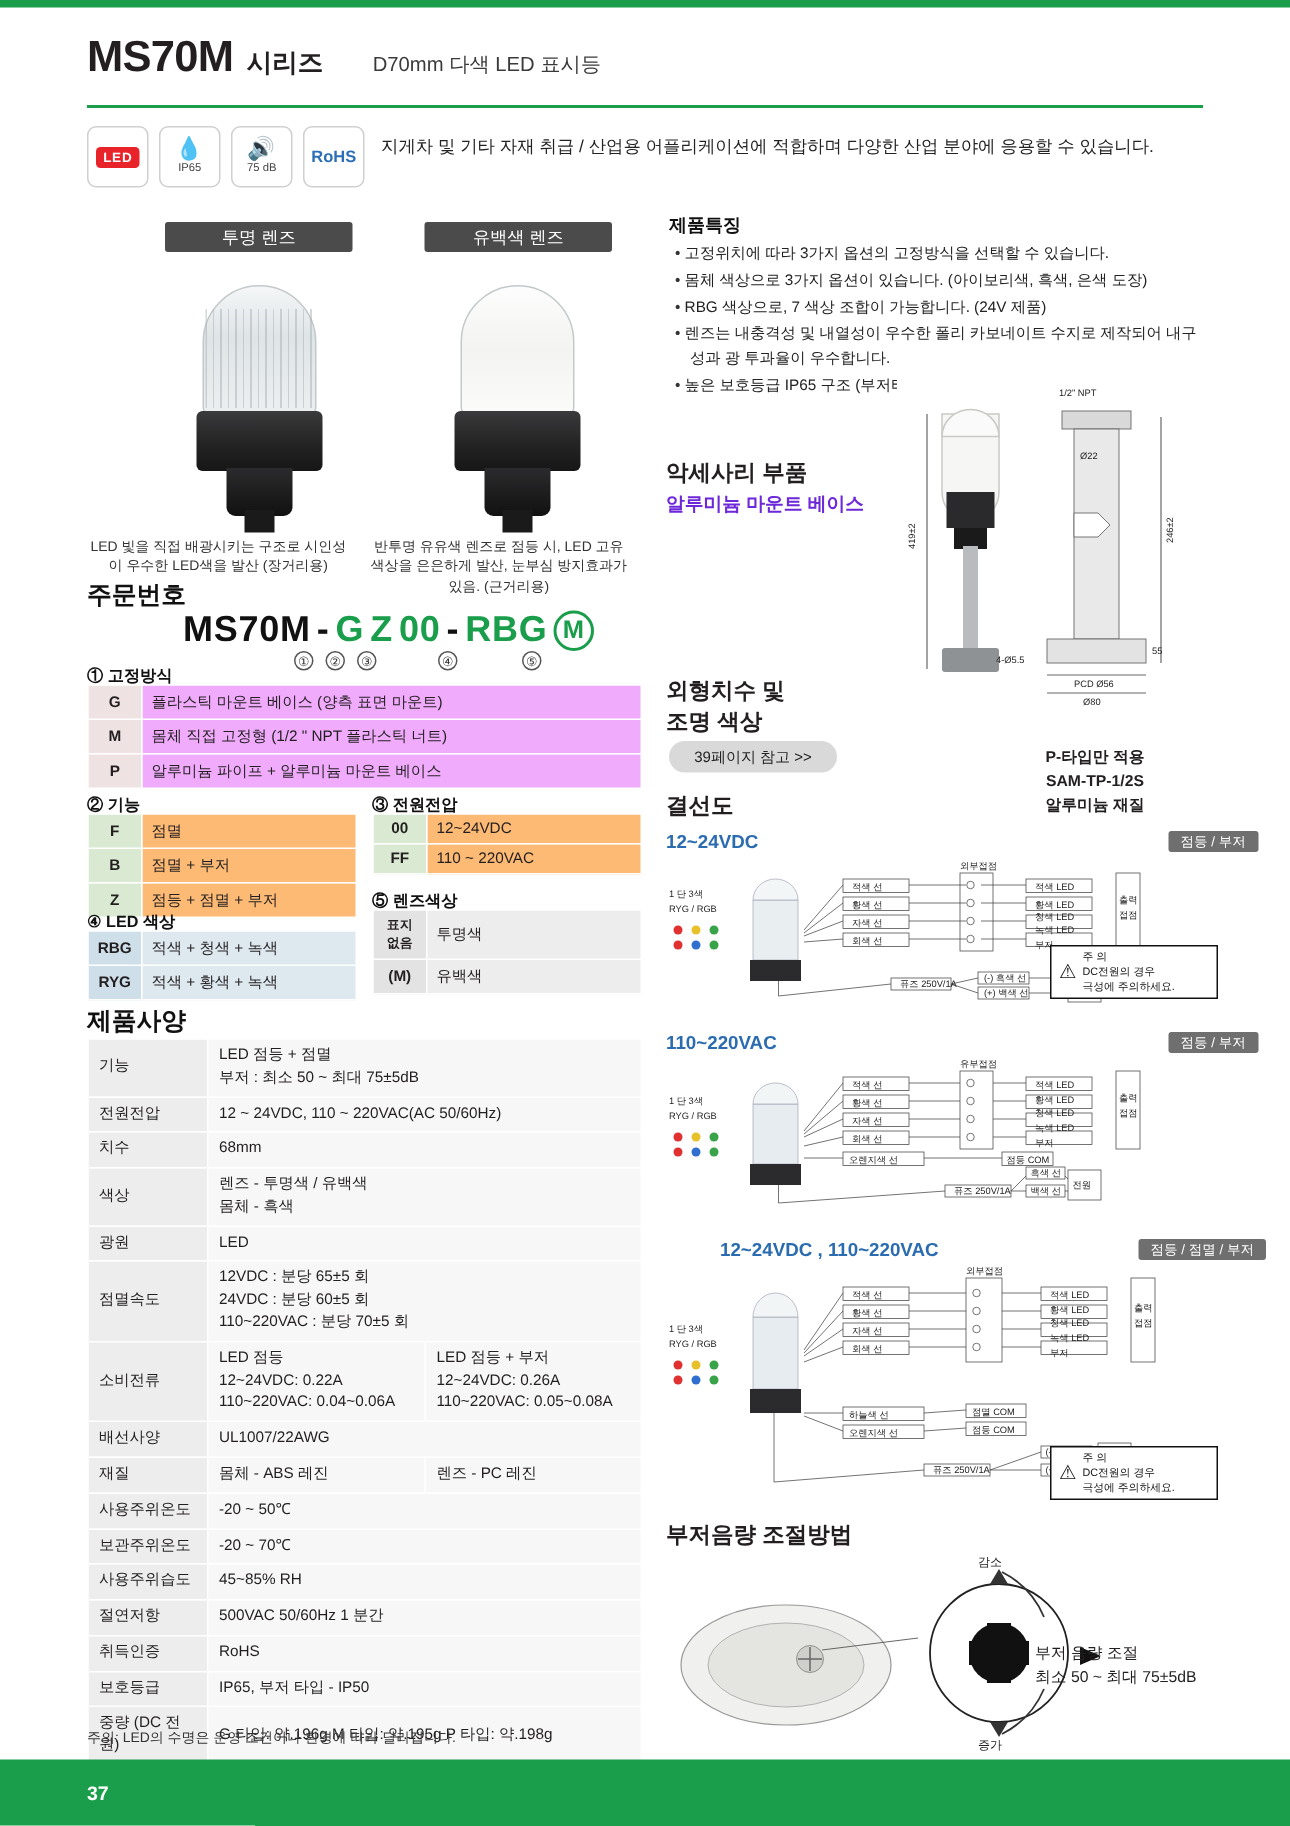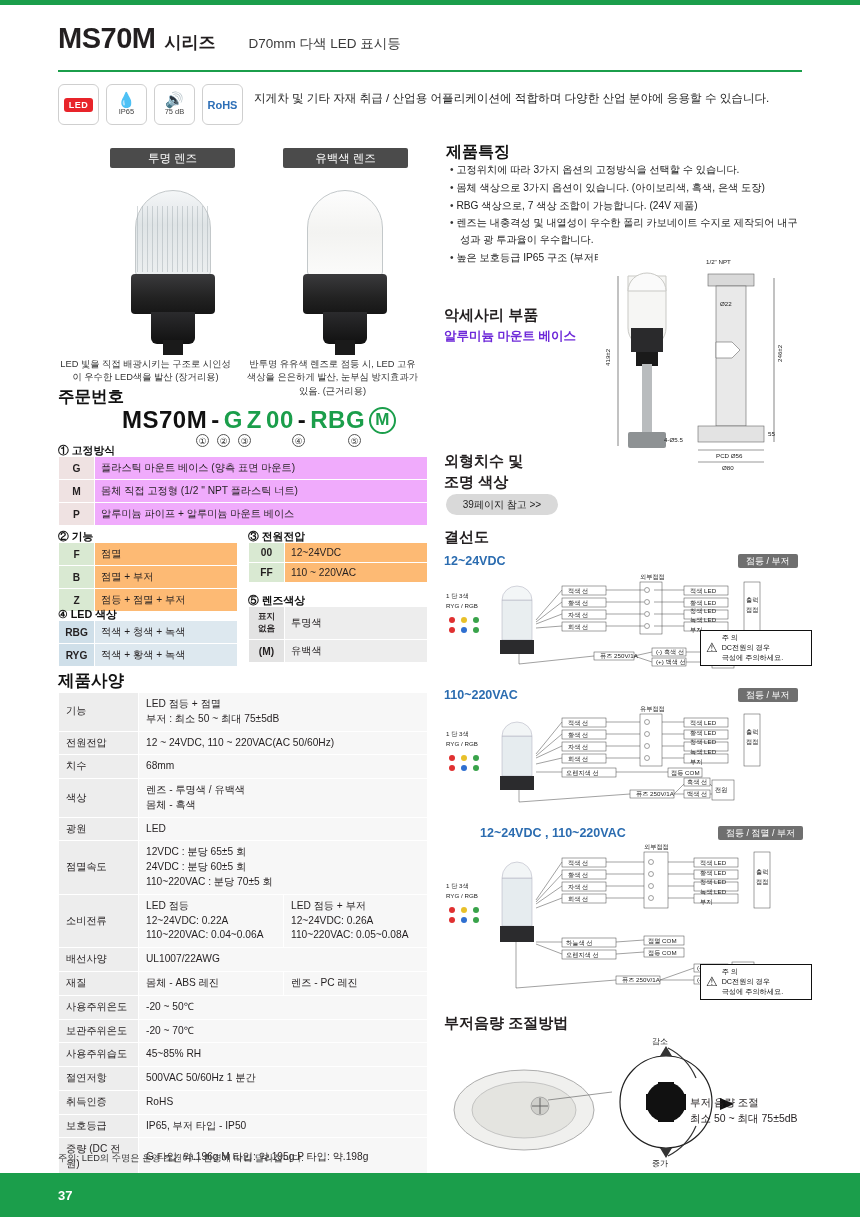--- a/index.html
+++ b/index.html
@@ -114,21 +114,21 @@
 
   
   .spec-title { left:58px; top:670px; }
   table.spec { position:absolute; left:58px; top:692px; width:370px; border-collapse:collapse; font-size:10.2px; }
   table.spec td { border:1px solid #ffffff; padding:4px 7px; vertical-align:middle; line-height:1.45; }
   table.spec td.h { width:80px; background:#ededed; }
   table.spec td.v { background:#f7f7f7; }
   .note { position:absolute; left:58px; top:1152px; font-size:9.3px; color:#333; }
 
   
-  .feat-title { left:446px; top:142px; font-size:16px; }
+  .feat-title { left:446px; top:142px; font-size:12px; }
   .feat { position:absolute; left:448px; top:162px; width:356px; font-size:10.2px; line-height:1.65; color:#222; }
   .feat li { margin-bottom:1px; }
   ul.dots { margin:0; padding-left:12px; list-style:none; }
   ul.dots li:before { content:"• "; color:#333; margin-left:-10px; }
 
   .acc-title { position:absolute; left:444px; top:306px; font-size:15px; font-weight:bold; }
   .acc-sub { position:absolute; left:444px; top:328px; font-size:12.5px; font-weight:bold; color:#6d28d9; }
   .dim-title { position:absolute; left:444px; top:450px; font-size:15px; font-weight:bold; line-height:1.4; width:120px; }
   .pagebtn {
     position:absolute; left:446px; top:470px; width:112px; height:21px;
@@ -138,21 +138,21 @@
   .ptype { position:absolute; left:640px; top:498px; width:180px; text-align:center; font-size:10.5px; font-weight:bold; line-height:1.5; }
 
   
   .mountbox { position:absolute; left:598px; top:246px; width:212px; height:250px; background:#fff; }
 
   
   .wire-title { position:absolute; left:444px; top:528px; font-size:15px; font-weight:bold; }
   .wsec-label { position:absolute; font-size:12.5px; font-weight:bold; color:#2b6cb0; }
   .wsec-tag {
     position:absolute; height:14px; background:#6f6f6f; color:#fff; font-size:9px;
-    display:flex; align-items:center; justify-content:center; padding:0 8px; border-radius:2px;
+    display:flex; align-items:center; justify-content:center; padding:0 8px; border-radius:2px;margin-left:41px;
   }
   .wbox { position:absolute; border:0; background:#fff; }
   .warn {
     position:absolute; width:112px; height:36px; border:1px solid #111; background:#fff;
     font-size:7.2px; line-height:1.35; color:#111; display:flex; align-items:center; gap:4px; padding:3px 5px;
   }
   .warn .tri { font-size:13px; }
 
   .buz-title { position:absolute; left:444px; top:1014px; font-size:15px; font-weight:bold; }
   .buz-note { position:absolute; left:690px; top:1095px; font-size:10.5px; line-height:1.5; }
@@ -438,20 +438,25 @@
       <text class="mini" x="184" y="116" transform="rotate(-90 184 116)">246±2</text>
       <text class="mini" x="108" y="18">1/2" NPT</text>
       <text class="mini" x="122" y="60">Ø22</text>
       <text class="mini" x="66" y="196">4-Ø5.5</text>
       <text class="mini" x="170" y="190">55</text>
       <text class="mini" x="118" y="212">PCD Ø56</text>
       <text class="mini" x="124" y="224">Ø80</text>
       <line x1="100" y1="204" x2="166" y2="204" stroke="#333" stroke-width="0.5"></line>
       <line x1="100" y1="216" x2="166" y2="216" stroke="#333" stroke-width="0.5"></line>
     </svg>
+  </div>
+  <div class="ptype">
+    <div>P-타입만 적용</div>
+    <div>SAM-TP-1/2S</div>
+    <div>알루미늄 재질</div>
   </div>
 
   <div class="wire-title">결선도</div>
 
   <div class="wsec-label" style="left:444px; top:554px;">12~24VDC</div>
   <div class="wsec-tag" style="left:738px; top:554px;">점등 / 부저</div>
   <div class="wbox" style="left:444px; top:572px; width:376px; height:100px;">
     <svg width="376" height="100" viewBox="0 0 376 100">
       <text class="mini" x="2" y="26">1 단 3색</text>
       <text class="mini" x="2" y="36">RYG / RGB</text>

